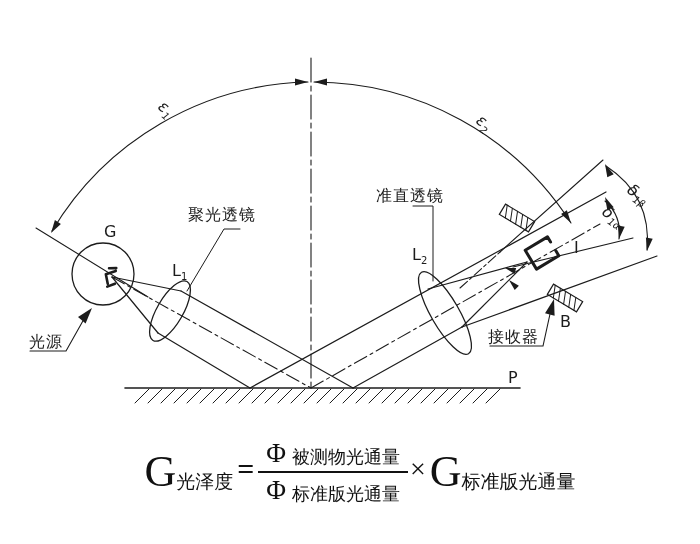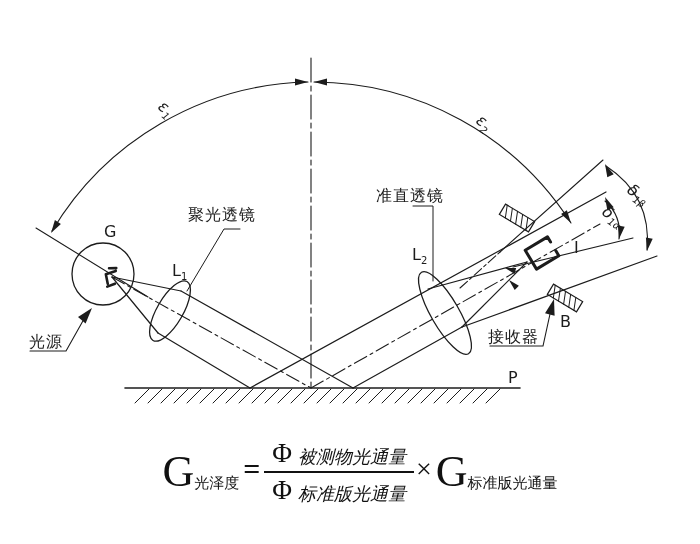--- a/index.html
+++ b/index.html
@@ -10,29 +10,29 @@
   .cjk{font-size:16px;letter-spacing:1px;}
   .lat{font-size:16px;}
   .sub{font-size:10px;}
   .greek{font-size:16px;font-style:italic;}
   
   .formula{position:absolute;left:90px;top:426px;width:540px;height:92px;
            display:flex;align-items:center;justify-content:center;
            font-family:"Liberation Serif","DejaVu Serif",serif;color:#111;}
   .fterm{display:flex;align-items:flex-end;line-height:1;}
   .fG{font-size:44px;line-height:1;}
-  .fsub{font-size:15px;line-height:1;padding-bottom:3px;}
+  .fsub{font-size:19px;line-height:1;padding-bottom:3px;}
   .feq{font-size:30px;margin:0 2px 6px 4px;font-weight:bold;}
   .ftimes{font-size:28px;margin:0 4px 6px 2px;}
   .frac{display:flex;flex-direction:column;align-items:stretch;margin:0 0 0 2px;}
   .num,.den{display:flex;align-items:flex-end;padding:0 8px;line-height:1;}
   .num{padding-bottom:4px;border-bottom:2px solid #111;}
   .den{padding-top:4px;}
   .fphi{font-size:27px;line-height:1;}
-  .fphisub{font-size:18px;line-height:1;padding:0 0 1px 6px;font-style:italic;}
+  .fphisub{font-size:18px;line-height:1;padding:0 0 1px 6px;}
 </style>
 </head>
 <body>
 
 <div class="canvas">
 
 <svg width="700" height="544" viewBox="0 0 700 544">
   <g fill="none" stroke="#1c1c1c" stroke-width="1.3" stroke-linecap="round">
 
     <g>

